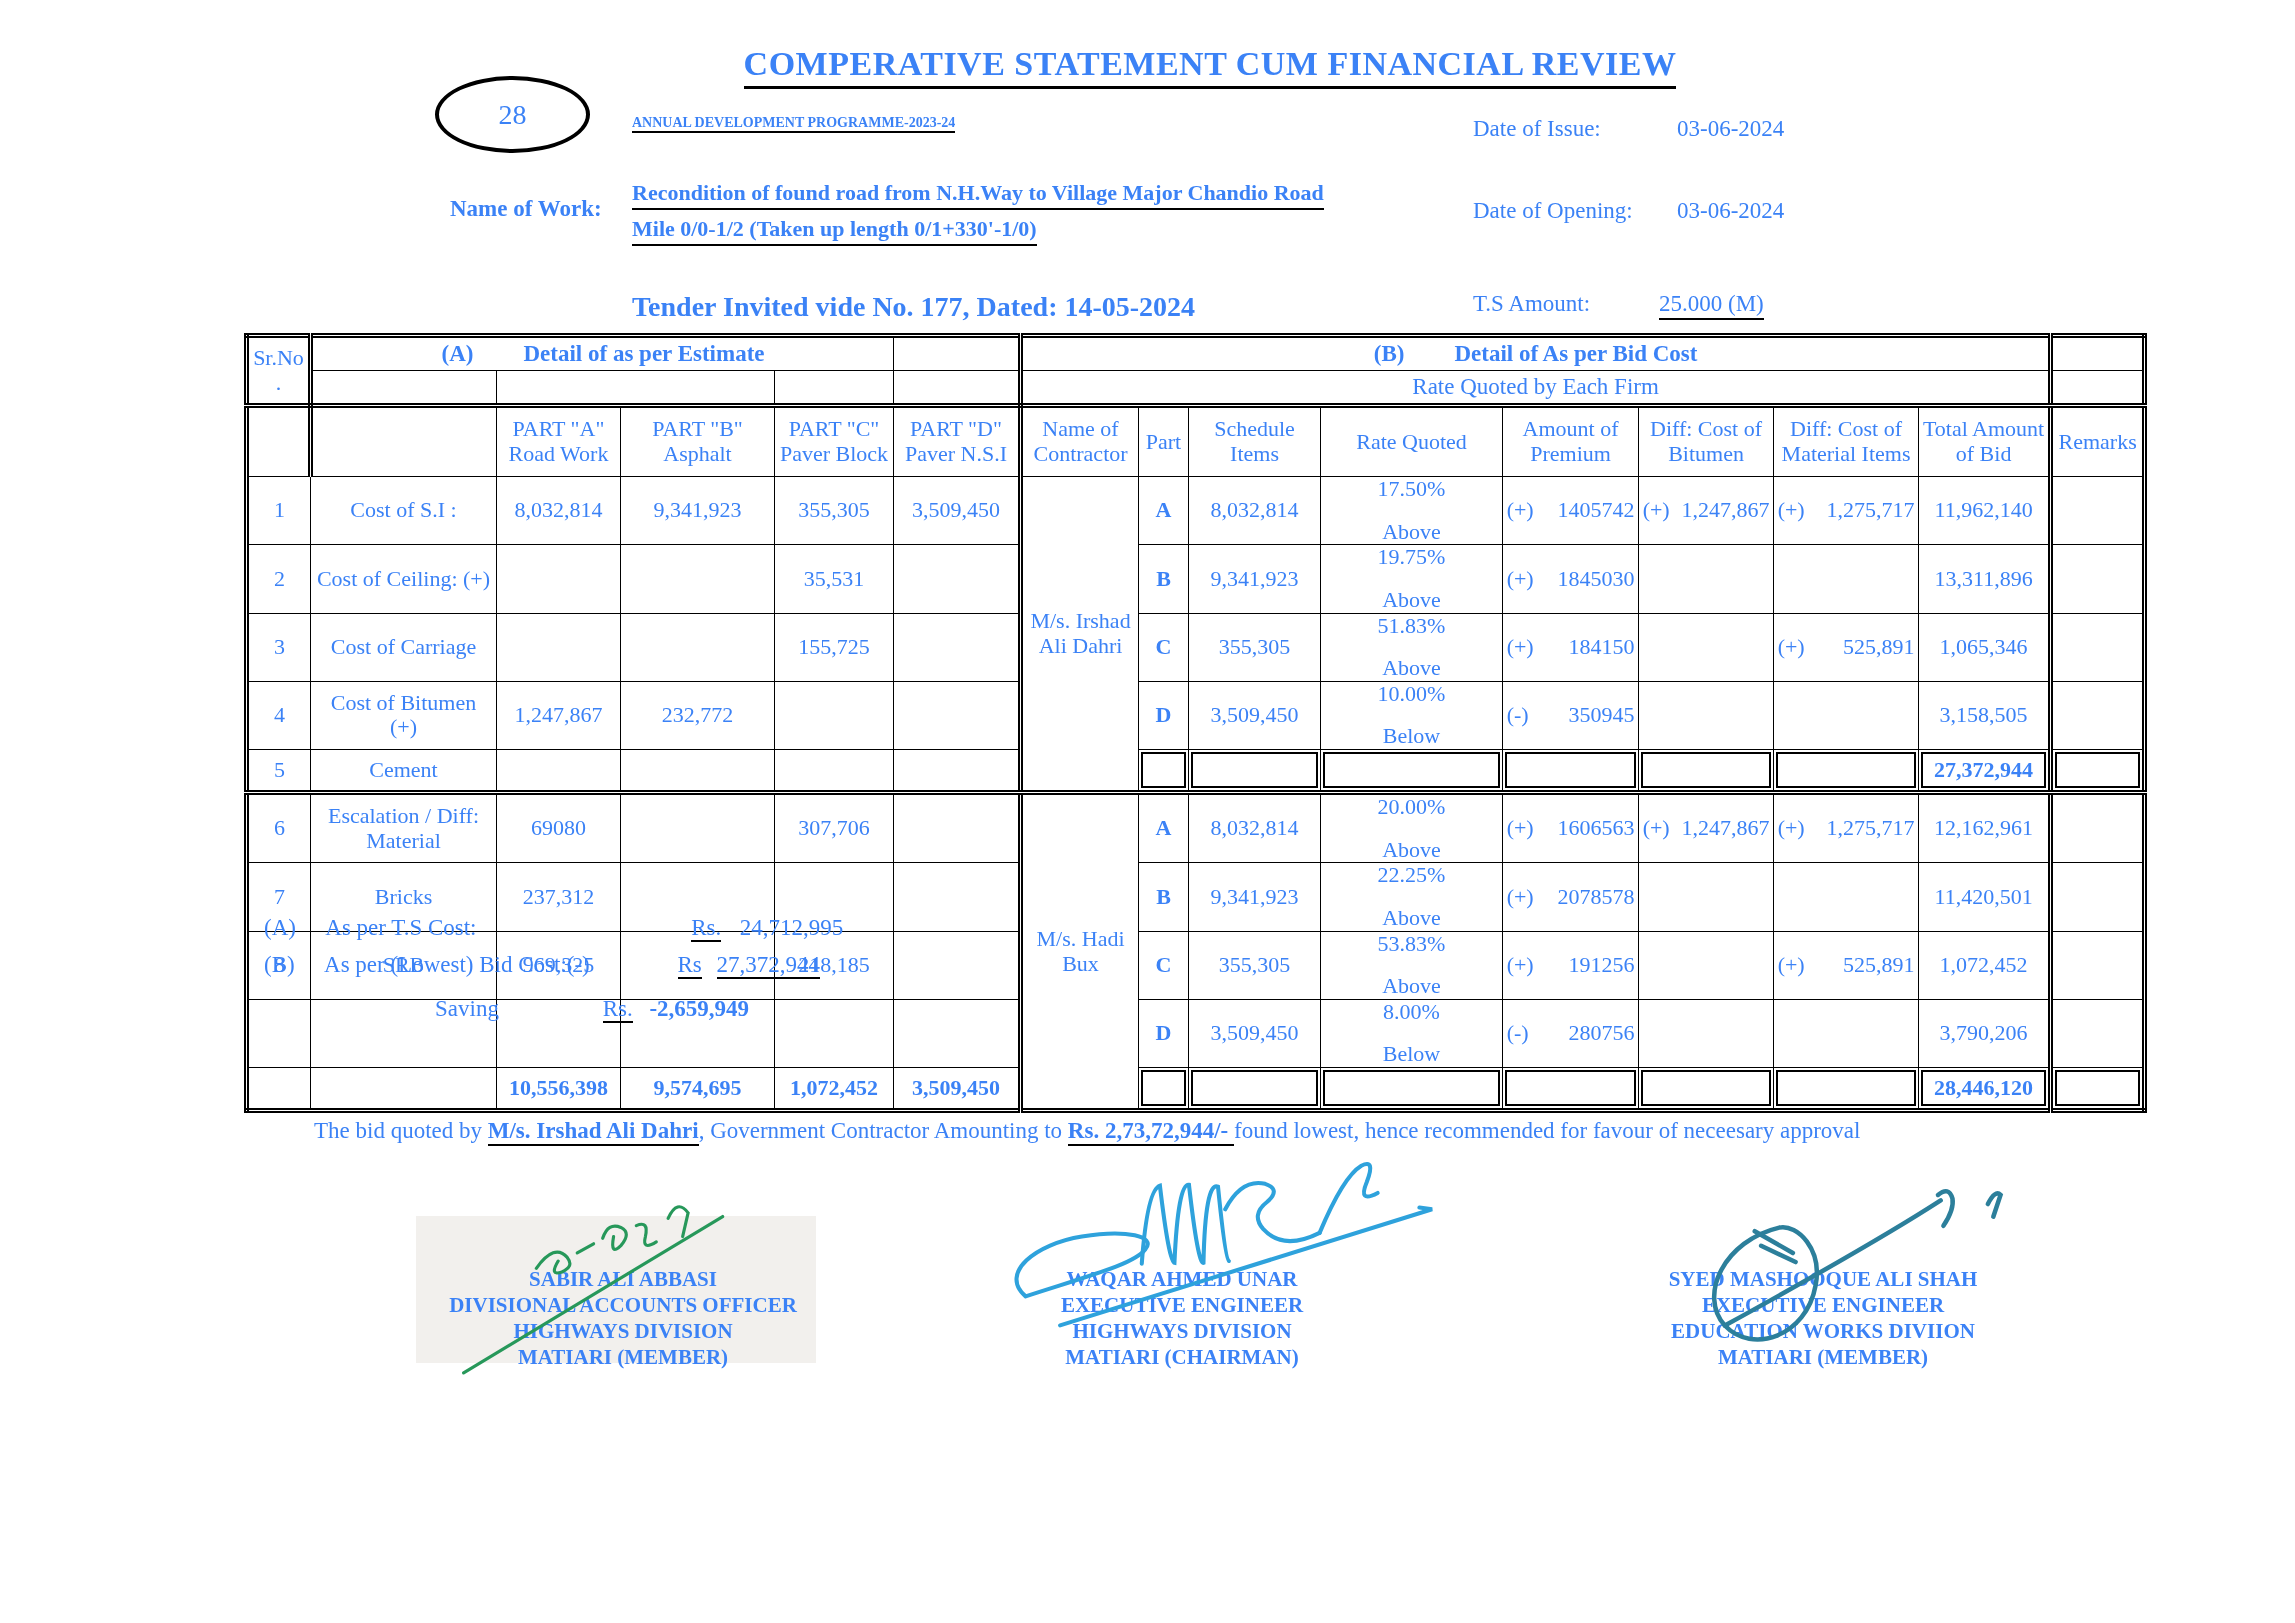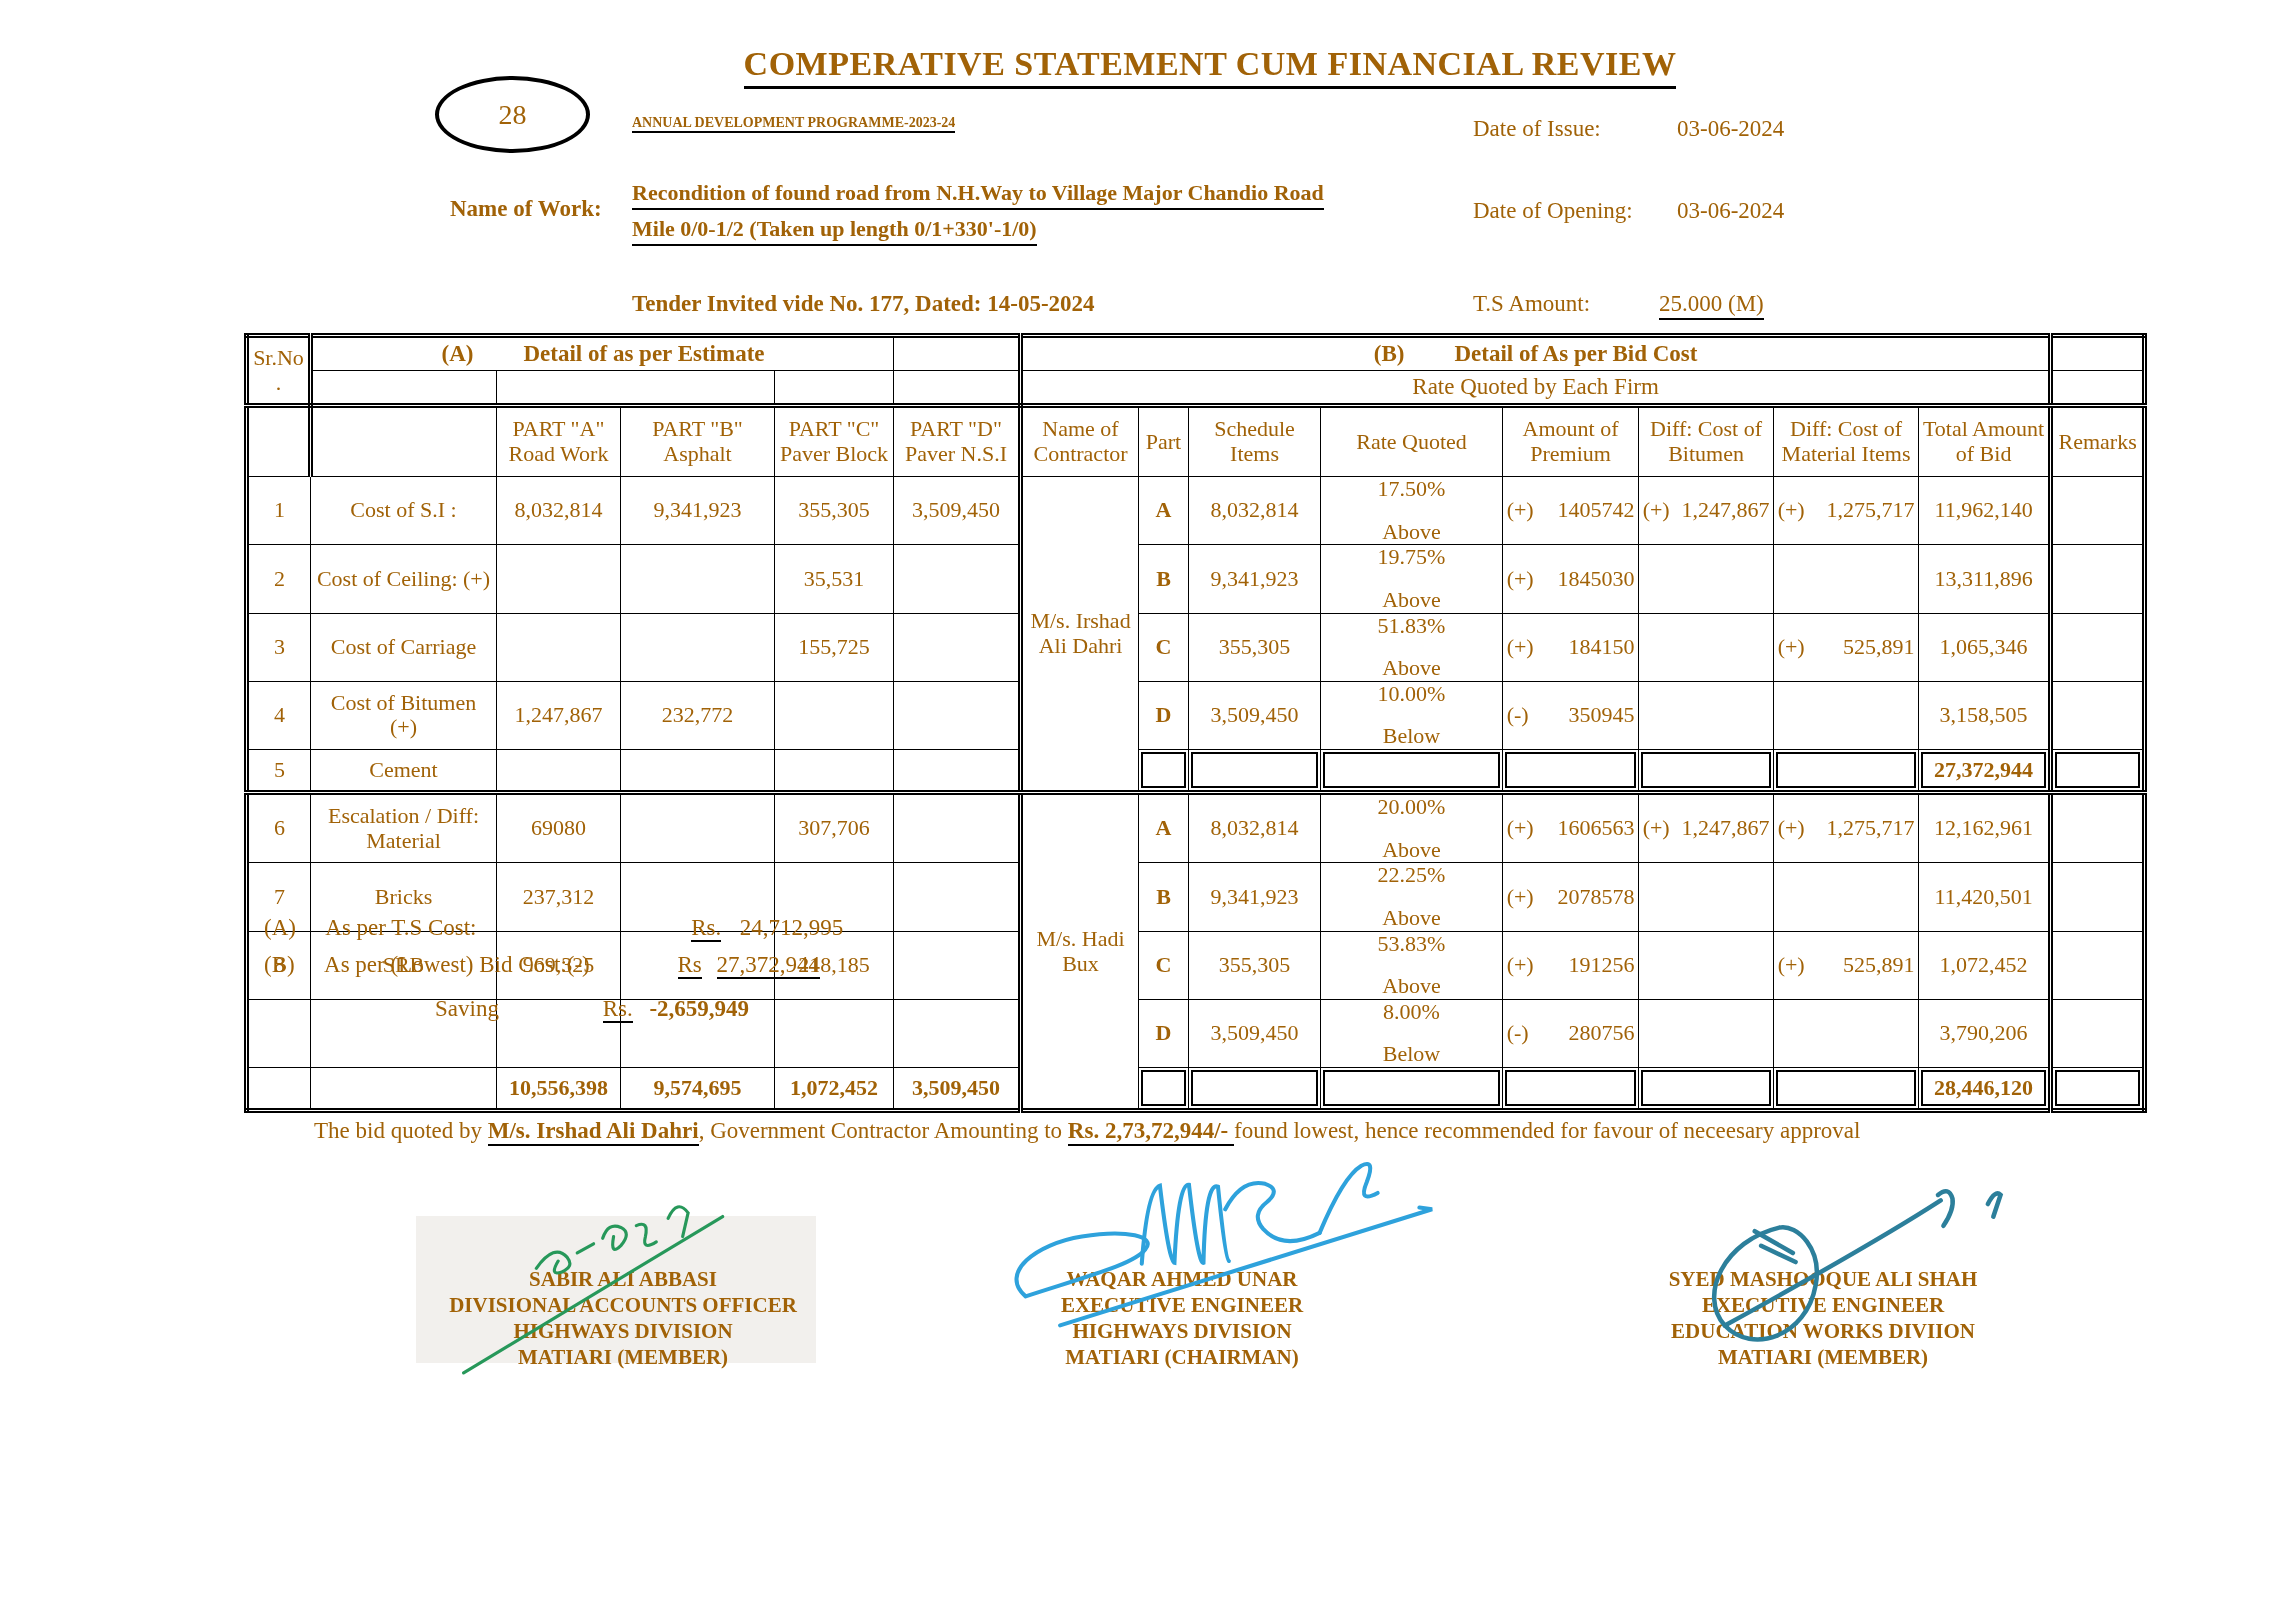--- a/index.html
+++ b/index.html
@@ -1,30 +1,30 @@
 <!DOCTYPE html>
 <html style="font-size:14.5px"><head>
 <meta charset="utf-8">
 <style>
   html,body{margin:0;padding:0;background:#fff;}
   .page{position:relative;width:2296px;height:1624px;background:#fff;overflow:hidden;
-        font-family:"Liberation Serif","DejaVu Serif",serif;color:#a16207;}
+        font-family:"Liberation Serif","DejaVu Serif",serif;color:#3b82f6;}
   .abs{position:absolute;}
   
   .doc-title{top:45px;left:0;width:2296px;text-align:center;}
   .doc-title span{display:inline-block;margin-left:124px;font-size:34px;font-weight:bold;
                   border-bottom:3.6px solid #000;padding-bottom:2.7px;letter-spacing:0.5px;}
   .serial-circle{top:76px;left:435px;width:147px;height:69px;border:4.5px solid #000;border-radius:50%;
                  display:flex;align-items:center;justify-content:center;font-size:28px;}
   .programme{top:115px;left:632px;font-size:14px;font-weight:bold;border-bottom:2.7px solid #000;padding-bottom:0;}
   .lbl{font-size:23px;}
   .bold{font-weight:bold;}
   .now-label{top:196px;left:450px;font-size:23px;font-weight:bold;}
   .work-line{left:632px;font-size:22px;font-weight:bold;border-bottom:2.7px solid #000;padding-bottom:1.8px;}
-  .tender-line{top:291px;left:632px;font-size:23px;font-weight:bold;}
+  .tender-line{top:291px;left:632px;font-size:28px;font-weight:bold;}
   .underlined{border-bottom:2.7px solid #000;padding-bottom:0.9px;}
   
   table.main{border-collapse:collapse;table-layout:fixed;width:1897px;border:5.5px double #000;}
   table.main th,table.main td{border:1.8px solid #000;overflow:hidden;font-size:22px;padding:0 3.6px;
         text-align:center;vertical-align:middle;white-space:pre-line;line-height:1.12;}
   table.main th{font-weight:normal;}
   th.b,td.b{font-weight:bold;}
   .vdr{border-right:5.5px double #000 !important;}
   .vdl{border-left:5.5px double #000 !important;}
   .hb{border-bottom:5.5px double #000 !important;}

